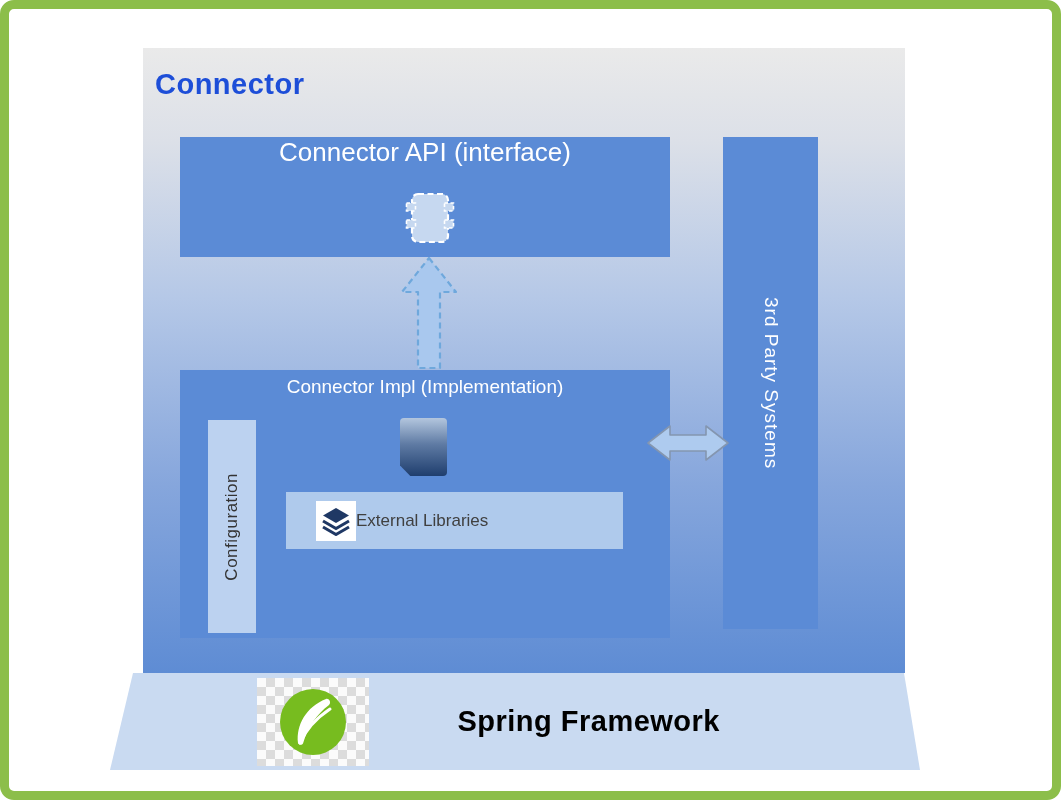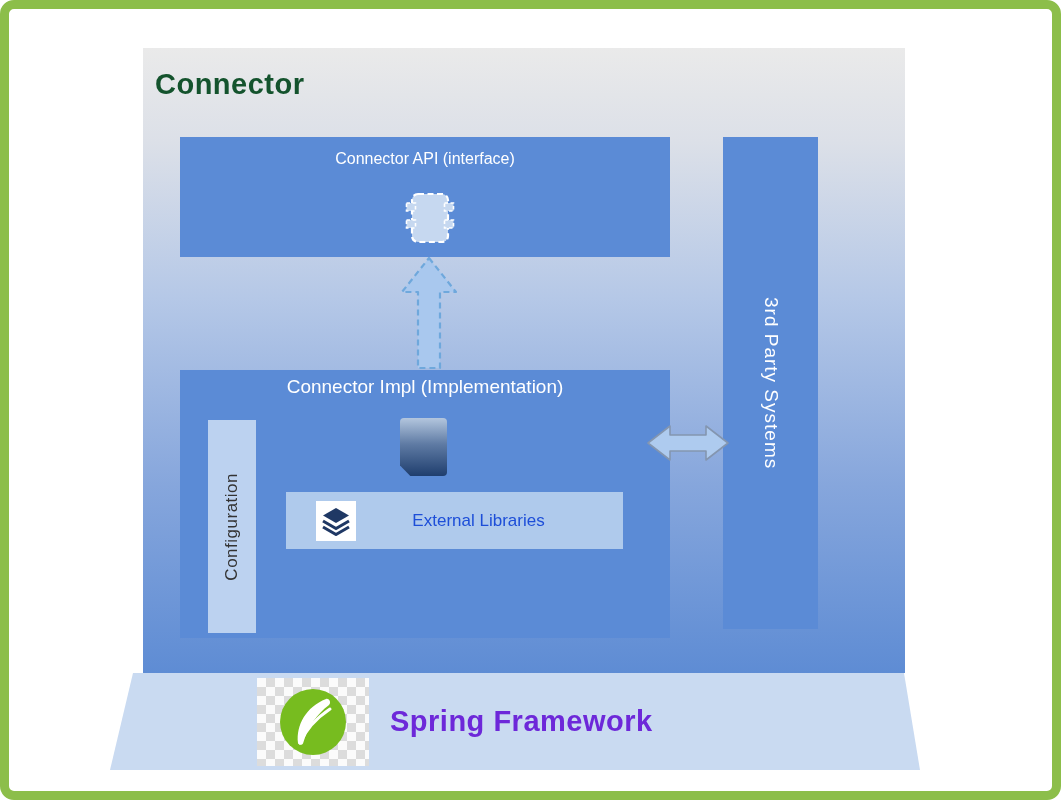--- a/index.html
+++ b/index.html
@@ -2,25 +2,25 @@
 <html><head>
 <meta charset="utf-8">
 <style>
   * { margin:0; padding:0; box-sizing:border-box; }
   html,body { background:#ffffff; font-family:"Liberation Sans", sans-serif; }
   .canvas { position:relative; width:1061px; height:800px; background:#ffffff; overflow:hidden; }
   .green-frame { position:absolute; inset:0; border:9px solid #8CBE4A; border-radius:14px; pointer-events:none; z-index:50; }
 
   .panel { position:absolute; left:143px; top:48px; width:762px; height:625px;
     background:linear-gradient(180deg,#EAEAEA 0%, #DCE0E8 15%, #B5C8E7 40%, #86A6DC 70%, #5E8CD4 100%); }
-  .panel-title { position:absolute; left:155px; top:68px; font-size:29px; font-weight:bold; color:#14532d; letter-spacing:0.5px; }
+  .panel-title { position:absolute; left:155px; top:68px; font-size:29px; font-weight:bold; color:#1d4ed8; letter-spacing:0.5px; }
 
   .blue-box { position:absolute; background:#5B8BD6; color:#ffffff; }
   .api-box { left:180px; top:137px; width:490px; height:120px; text-align:center; }
-  .api-label { display:block; padding-top:13px; font-size:16px; }
+  .api-label { display:block; font-size:26px; }
   .api-icon { position:absolute; left:405px; top:190px; }
 
   .third-party { left:723px; top:137px; width:95px; height:492px; display:flex; align-items:center; justify-content:center; }
   .third-party-label { writing-mode:vertical-rl; font-size:19px; letter-spacing:1px; }
 
   .up-arrow { position:absolute; left:399px; top:255px; }
 
   .impl-box { left:180px; top:370px; width:490px; height:268px; text-align:center; }
   .impl-label { display:block; padding-top:6px; font-size:19px; }
 
@@ -31,31 +31,31 @@
   .doc-icon { position:absolute; left:400px; top:418px; width:47px; height:58px; border-radius:4px;
     background:linear-gradient(180deg,#B3C6DE 0%, #5F7BA4 45%, #1F3E6E 100%);
     clip-path:polygon(0 0, 100% 0, 100% 100%, 22% 100%, 0 82%); }
 
   .bar { position:absolute; left:286px; width:337px; height:57px; background:#AFCAEC;
     display:flex; align-items:center; padding:0 22px 0 30px; }
   .ext-bar { top:492px; }
   .wave-bar { top:568px; }
   .bar-icon { flex:0 0 auto; display:flex; align-items:center; justify-content:center; }
   .layers-tile { width:40px; height:40px; background:#ffffff; display:flex; align-items:center; justify-content:center; }
-  .bar-label { flex:1; text-align:center; font-size:17px; color:#1d4ed8; line-height:1.25; }
+  .bar-label { flex:1; text-align:left; font-size:17px; color:#404040; line-height:1.25; }
 
   .double-arrow { position:absolute; left:646px; top:422px; }
 
   .spring-band { position:absolute; left:110px; top:673px; width:810px; height:97px; background:#C9DAF1;
     clip-path:polygon(23px 0, calc(100% - 16px) 0, 100% 100%, 0 100%); }
   .spring-logo-tile { position:absolute; left:257px; top:678px; width:112px; height:88px;
     background:repeating-conic-gradient(#DCDCDC 0% 25%, #FBFBFB 0% 50%) 0 0 / 18px 18px;
     display:flex; align-items:center; justify-content:center; }
-  .spring-label { position:absolute; left:390px; top:705px; width:330px; text-align:left;
-    font-size:29px; font-weight:bold; color:#6d28d9; letter-spacing:0.5px; }
+  .spring-label { position:absolute; left:390px; top:705px; width:330px; text-align:right;
+    font-size:29px; font-weight:bold; color:#000000; letter-spacing:0.5px; }
 </style>
 </head>
 <body>
 
 <div class="canvas">
 
   <div class="panel"></div>
   <div class="panel-title">Connector</div>
 
   <div class="blue-box api-box">

